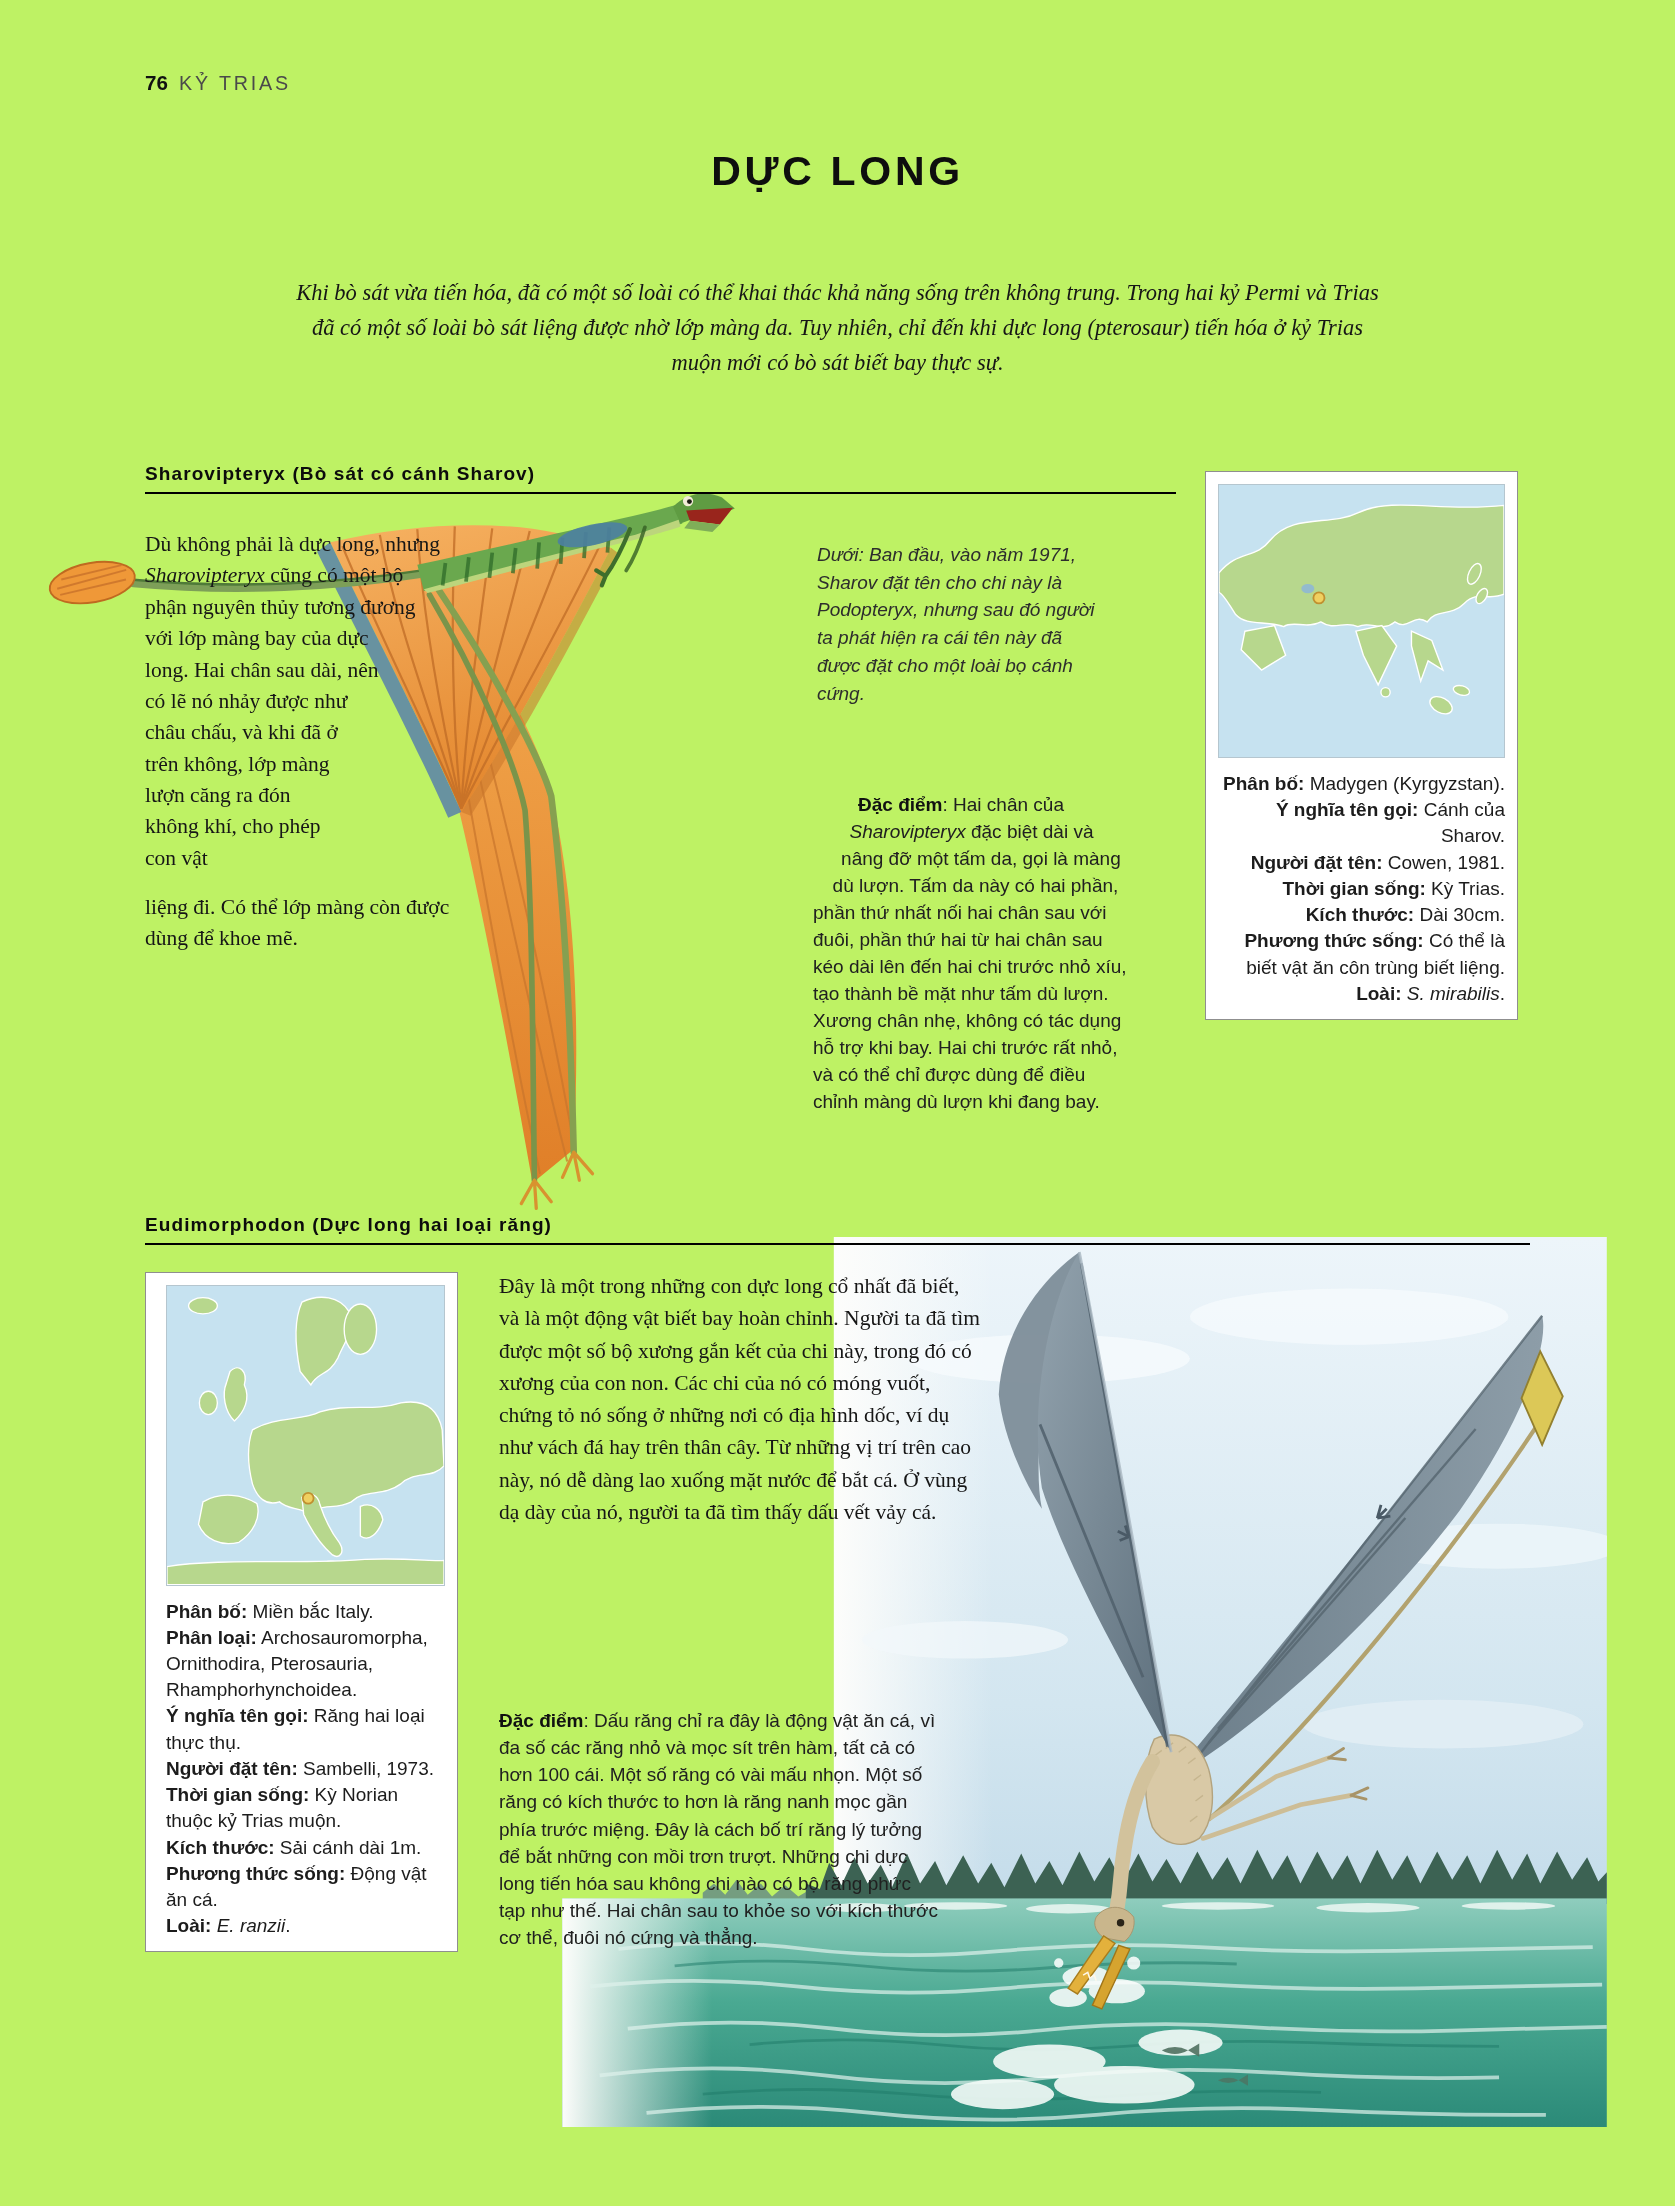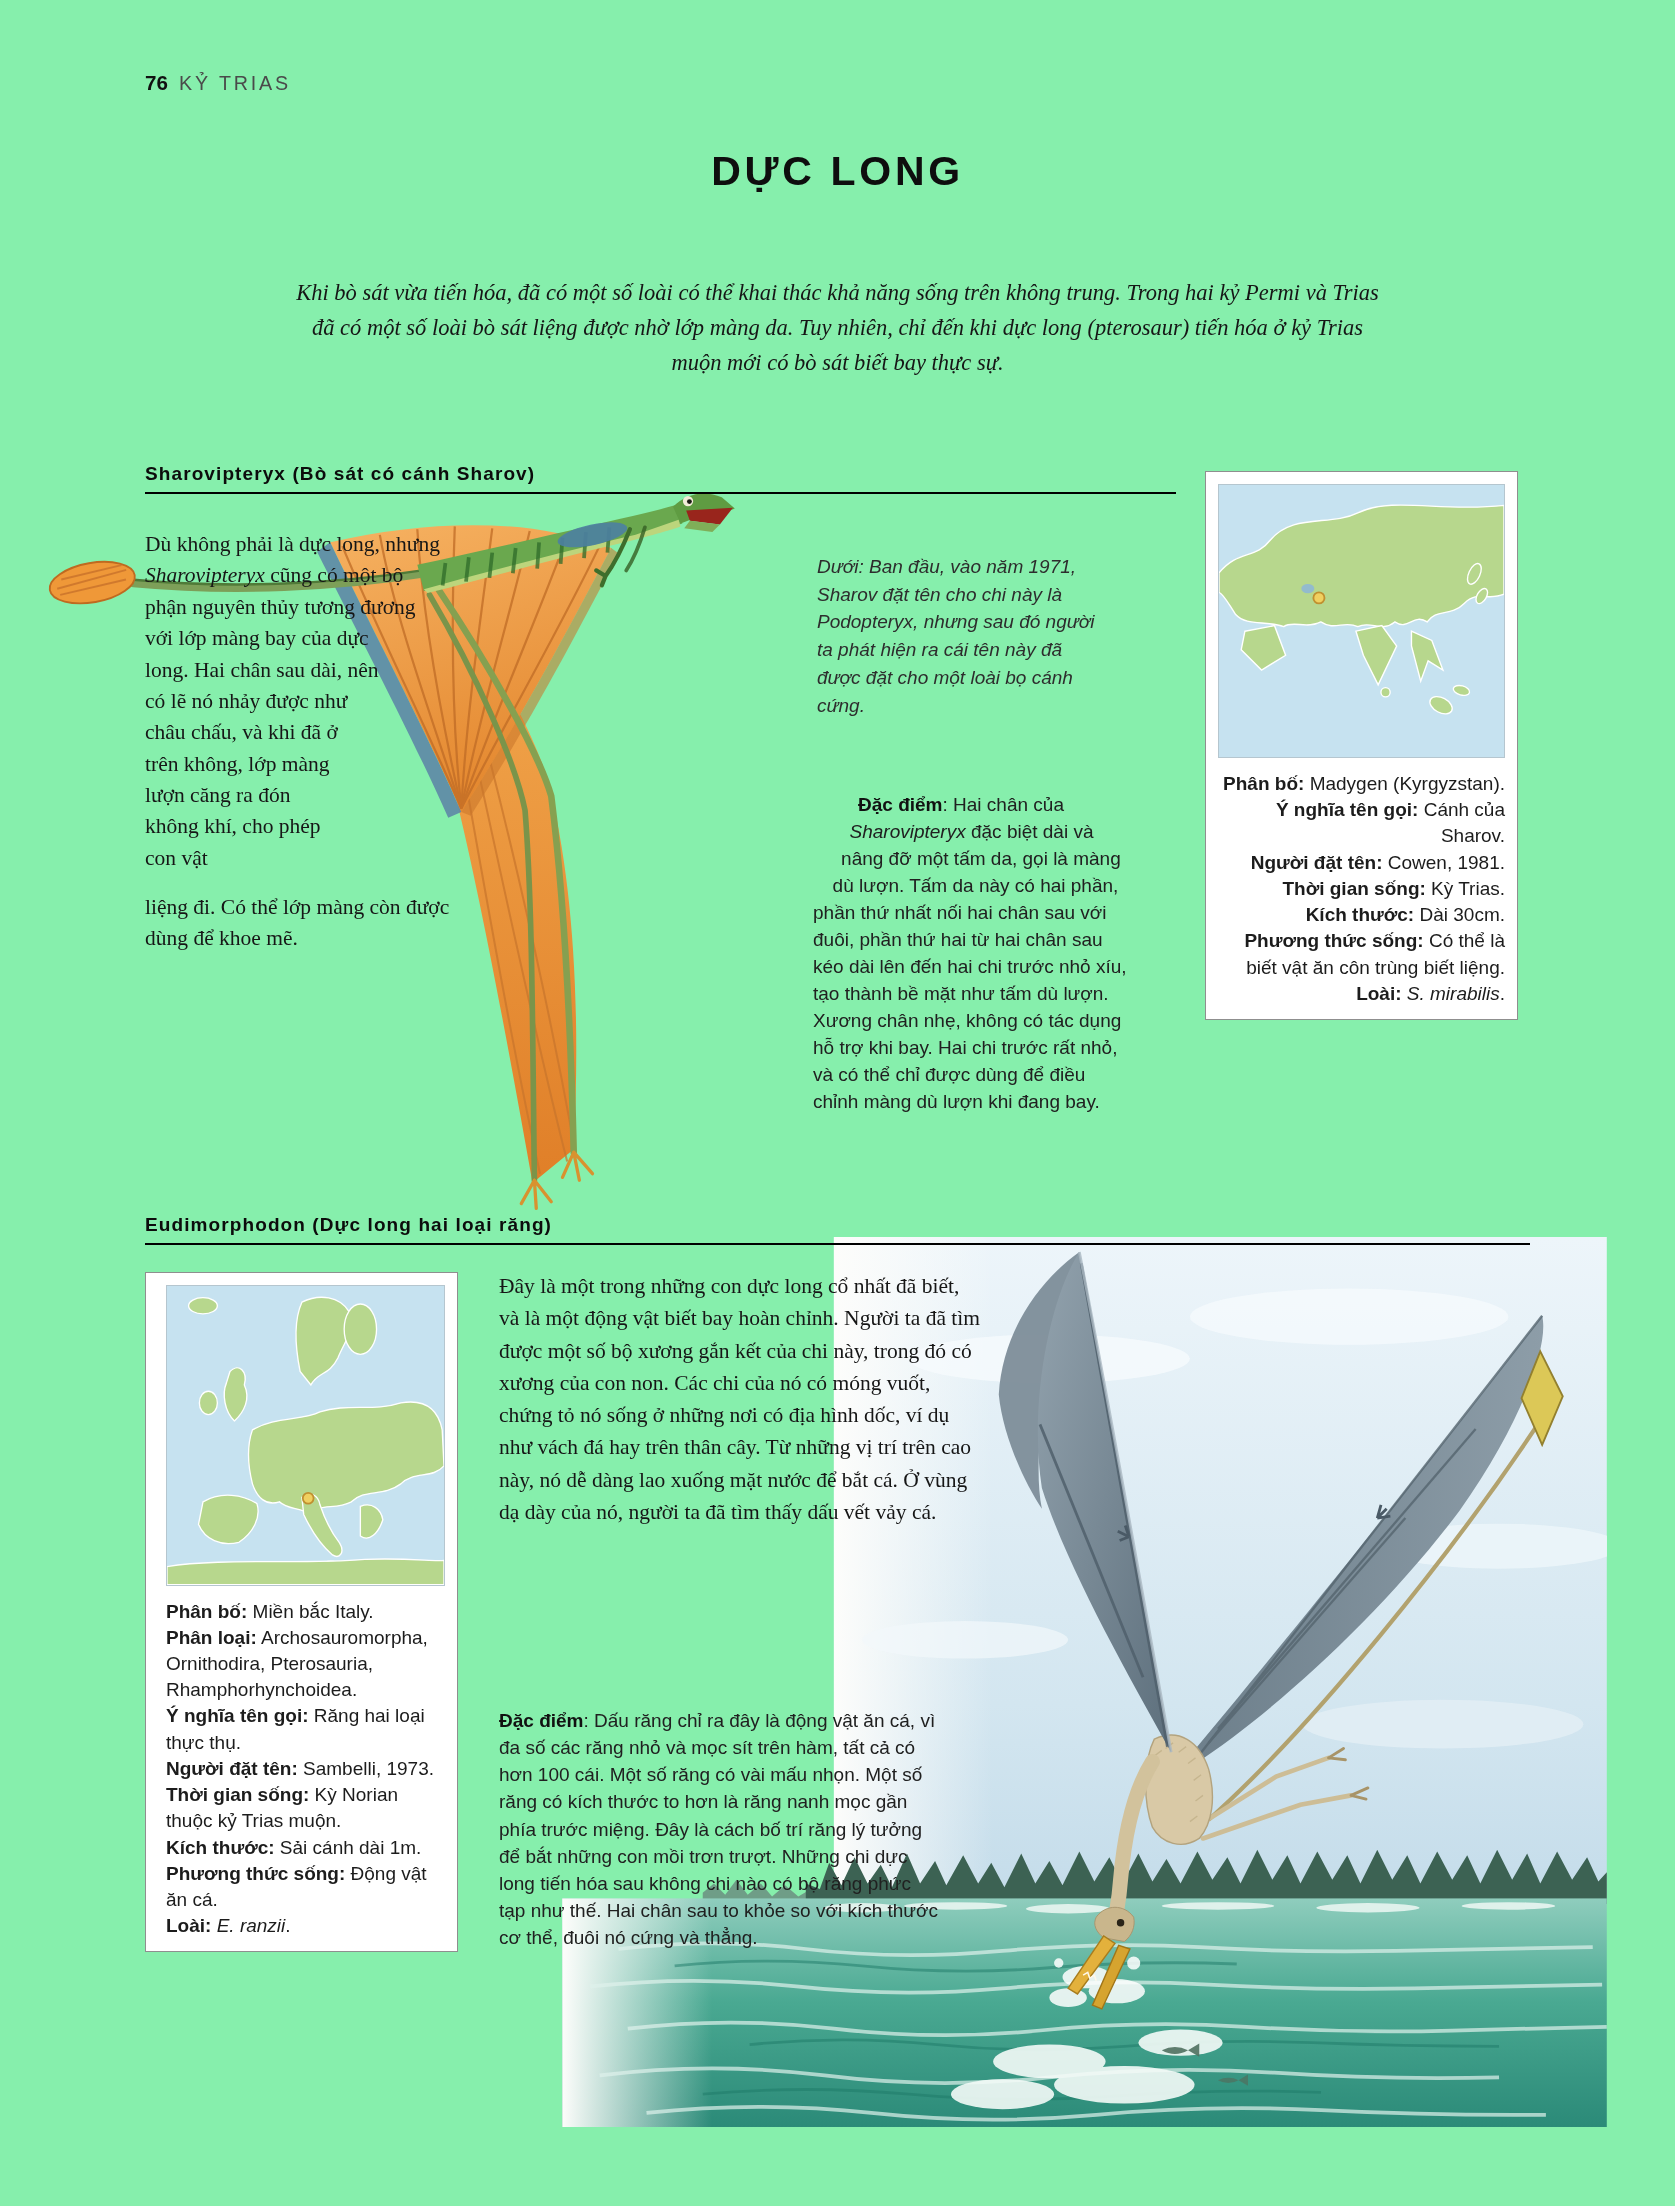--- a/index.html
+++ b/index.html
@@ -1,19 +1,19 @@
 <!DOCTYPE html>
 <html style="font-size:15px"><head>
 <meta charset="utf-8">
 <style>
   * { margin:0; padding:0; box-sizing:border-box; }
   html,body { background:#e9e9e9; }
   .page {
     position:relative; width:1675px; height:2206px; margin:0 auto;
-    background:#86efac; color:#1b1b1b; overflow:hidden;
+    background:#bef264; color:#1b1b1b; overflow:hidden;
     font-family:"Liberation Sans", sans-serif;
   }
   .txt { position:absolute; z-index:2; }
 
   
   .runhead { left:145px; top:71px; font-size:19.7px; letter-spacing:2.8px; color:#4a4a4a; }
   .runhead .num { font-weight:bold; color:#111; letter-spacing:0; margin-right:11.2px; font-size:20.6px; }
 
   
   .title { left:0; width:100%; top:148px; text-align:center; font-size:41px; font-weight:bold; letter-spacing:3.7px; color:#0e0e0e; }
@@ -29,21 +29,21 @@
   
   .serifp { font-family:"Liberation Serif", serif; font-size:21.5px; line-height:1.46; color:#161616; }
   .col1 { left:145px; top:529px; width:320px; }
   .wingpush { float:right; width:133px; height:309px;
     shape-outside:polygon(100% 0, 100% 100%, 0 100%); }
   .p2 { left:145px; top:892px; width:320px; }
   .main2 { left:499px; top:1270px; width:485px; }
   .main2 .serifp { line-height:1.5; }
 
   
-  .caption { left:817px; top:553px; width:289px; font-style:italic; font-size:19px; line-height:1.46; color:#2d2d2d; }
+  .caption { left:817px; top:541px; width:289px; font-style:italic; font-size:19px; line-height:1.46; color:#2d2d2d; }
   .features1 { left:813px; top:792px; width:319px; font-size:19px; line-height:1.42; color:#202020; }
   .headpush { float:left; width:45px; height:86px; shape-outside:polygon(0 0,100% 0,40% 100%,0 100%); }
   .features2 { left:499px; top:1707px; width:440px; font-size:19px; line-height:1.43; color:#202020; }
   .features1 b, .features2 b { font-weight:bold; color:#111; }
   .features1 i, .serifp i, .caption i { font-style:italic; }
 
   
   .factbox { position:absolute; z-index:3; background:#ffffff; border:0.9px solid #8f8f8f; padding:12px; }
   .fb1 { left:1205px; top:471px; width:313px;text-align:right; }
   .fb2 { left:145px; top:1272px; width:313px;padding-left:20px; }

